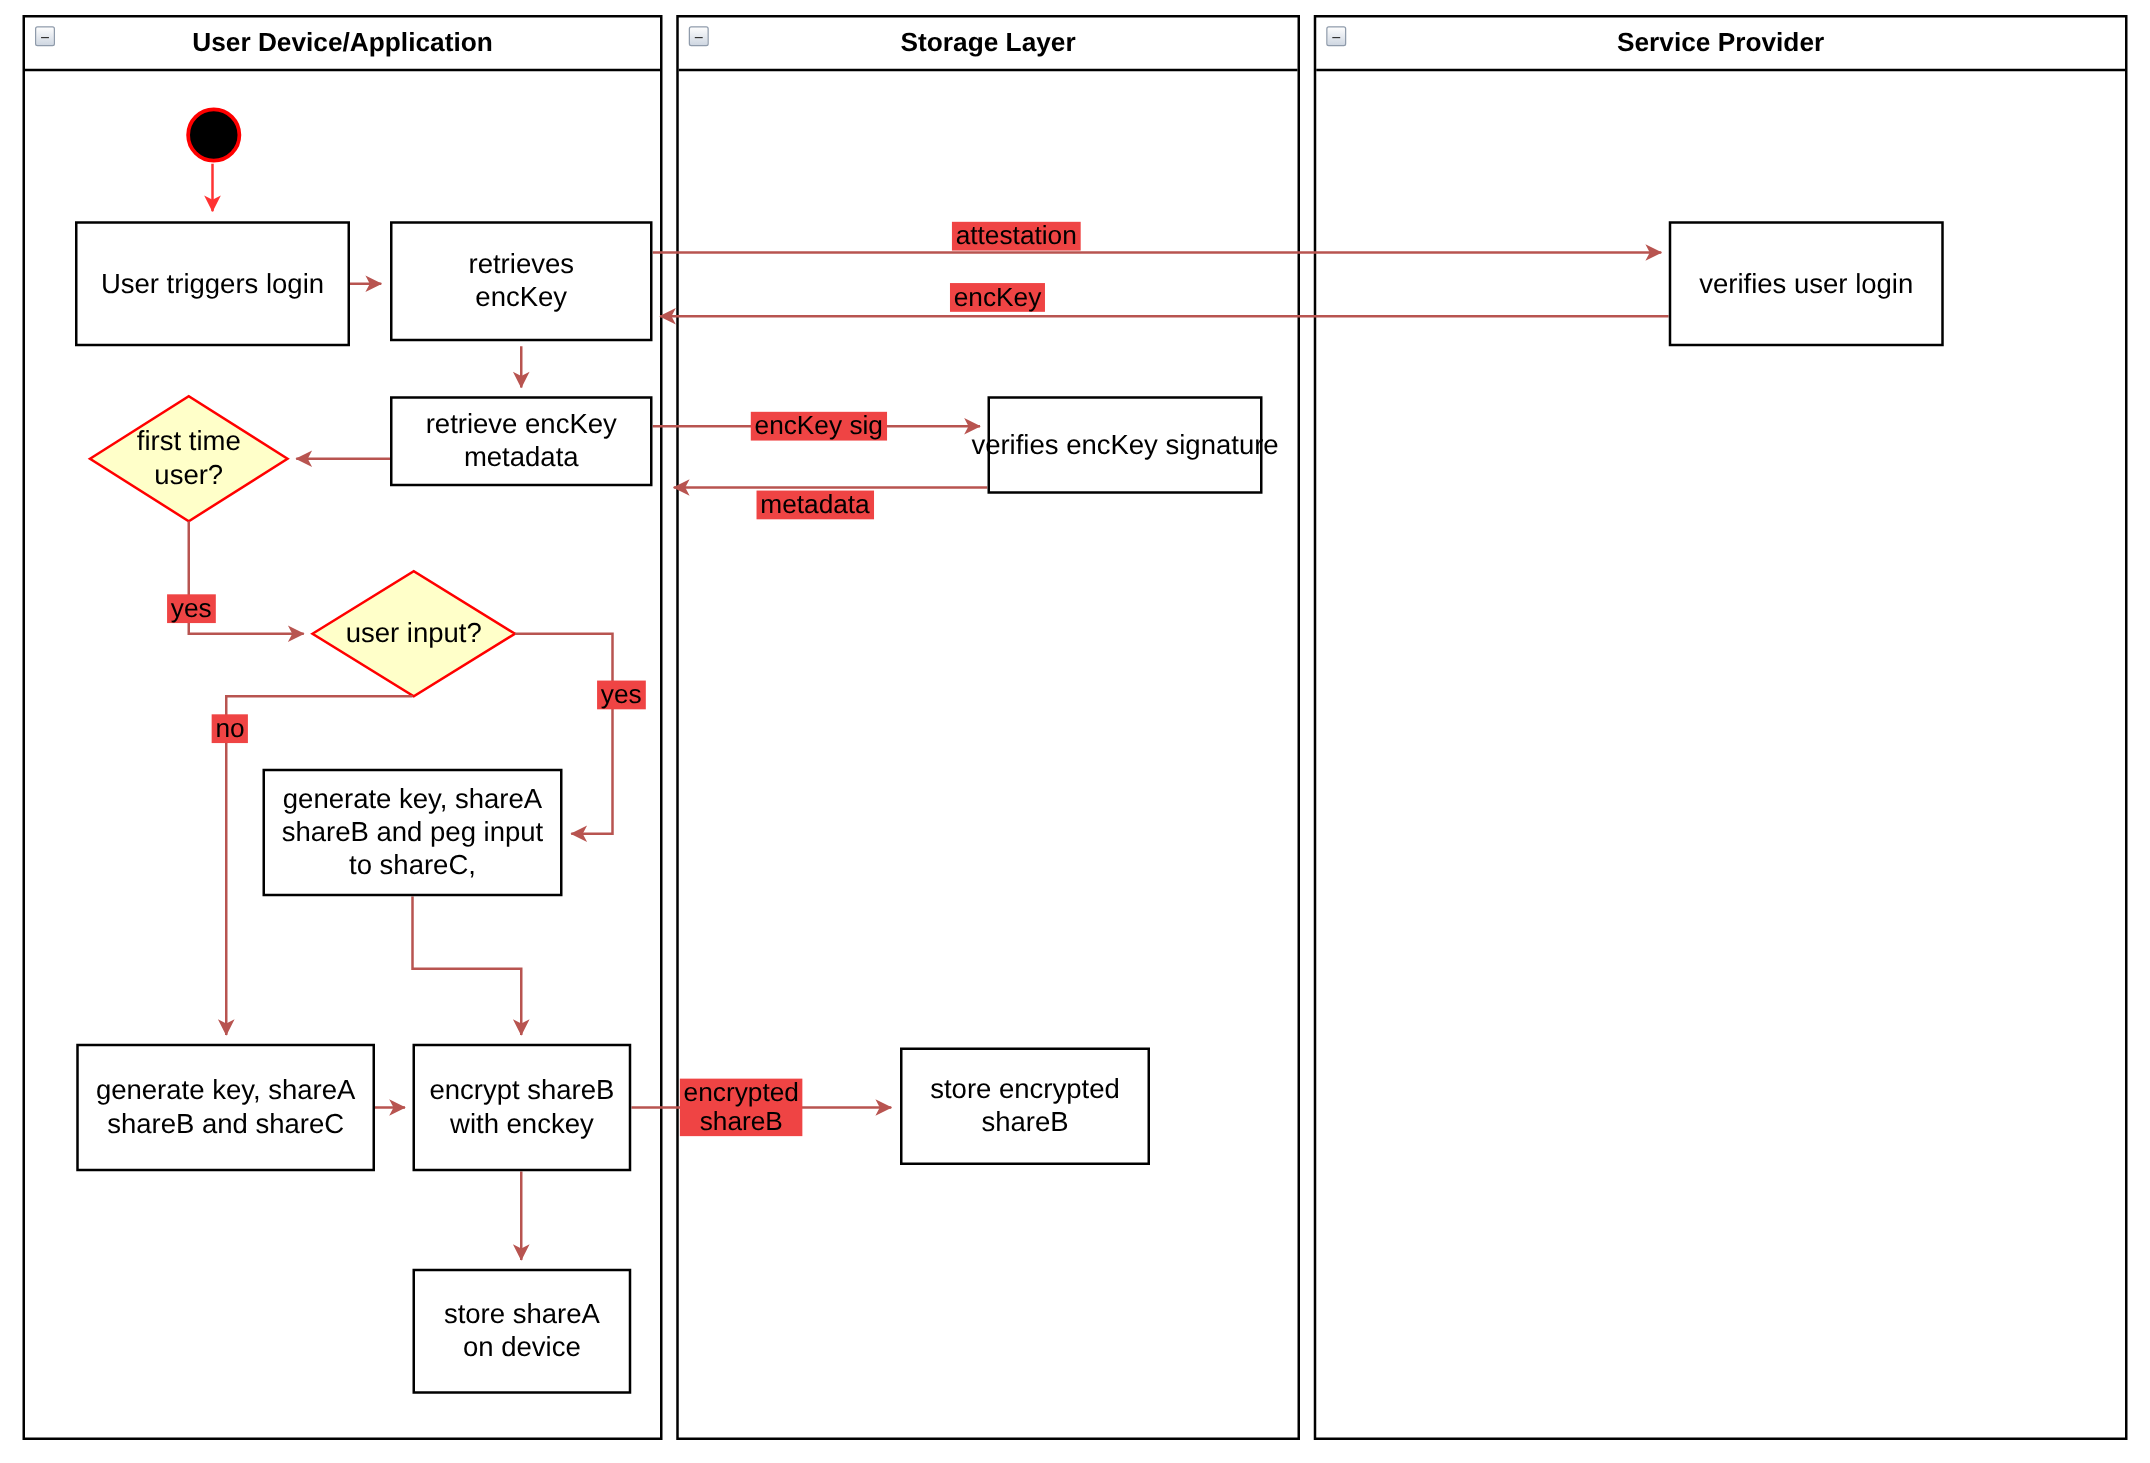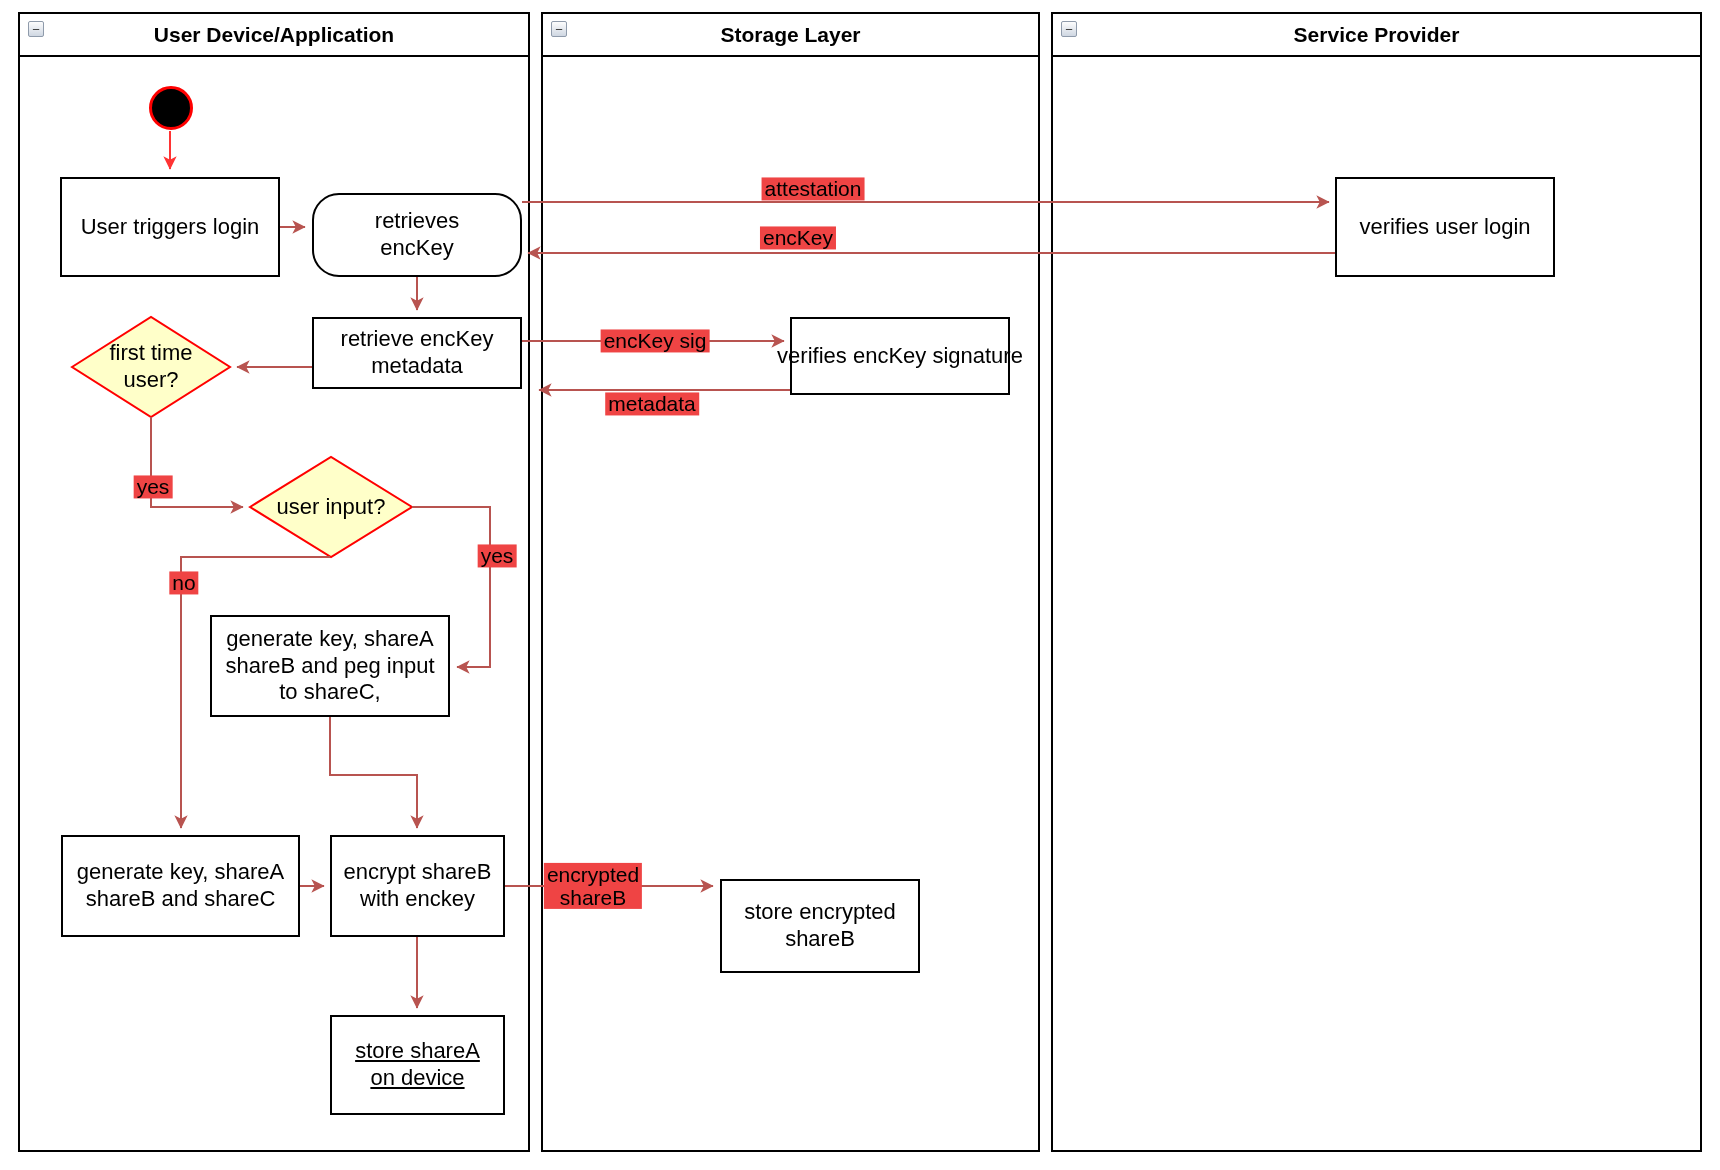--- a/index.html
+++ b/index.html
@@ -90,42 +90,42 @@
     <path d="M790,390 L539,390" marker-end="url(#arrBrown)"></path>
     <path d="M522,202 L1329,202" marker-end="url(#arrBrown)"></path>
     <path d="M1335,253 L528,253" marker-end="url(#arrBrown)"></path>
   </g>
 </svg>
 
 <div class="start-node"></div>
 
 <div class="node" style="left:60px;top:177px;width:220px;height:100px;">User triggers login</div>
 
-<div class="node" style="left:312px;top:193px;width:210px;height:84px;border-radius:27px;">retrieves
+<div class="node" style="left:312px;top:177px;width:210px;height:96px;">retrieves
 encKey</div>
 
 <div class="node" style="left:312px;top:317px;width:210px;height:72px;">retrieve encKey
 metadata</div>
 
 <div class="node" style="left:210px;top:615px;width:240px;height:102px;">generate key, shareA
 shareB and peg input
 to shareC,</div>
 
 <div class="node" style="left:61px;top:835px;width:239px;height:102px;">generate key, shareA
 shareB and shareC</div>
 
 <div class="node" style="left:330px;top:835px;width:175px;height:102px;">encrypt shareB
 with enckey</div>
 
-<div class="node" style="left:330px;top:1015px;width:175px;height:100px;text-decoration:underline;">store shareA
+<div class="node" style="left:330px;top:1015px;width:175px;height:100px;">store shareA
 on device</div>
 
 <div class="node nowrap" style="left:790px;top:317px;width:220px;height:78px;">verifies encKey signature</div>
 
-<div class="node" style="left:720px;top:838px;width:200px;height:94px;margin-top:41px;">store encrypted
+<div class="node" style="left:720px;top:838px;width:200px;height:94px;">store encrypted
 shareB</div>
 
 <div class="node" style="left:1335px;top:177px;width:220px;height:100px;">verifies user login</div>
 
 <div class="diamond-label" style="left:151px;top:367px;width:150px;">first time
 user?</div>
 <div class="diamond-label" style="left:331px;top:507px;width:160px;">user input?</div>
 
 <div class="edge-label" style="left:813px;top:189px;">attestation</div>
 <div class="edge-label" style="left:798px;top:238px;">encKey</div>

